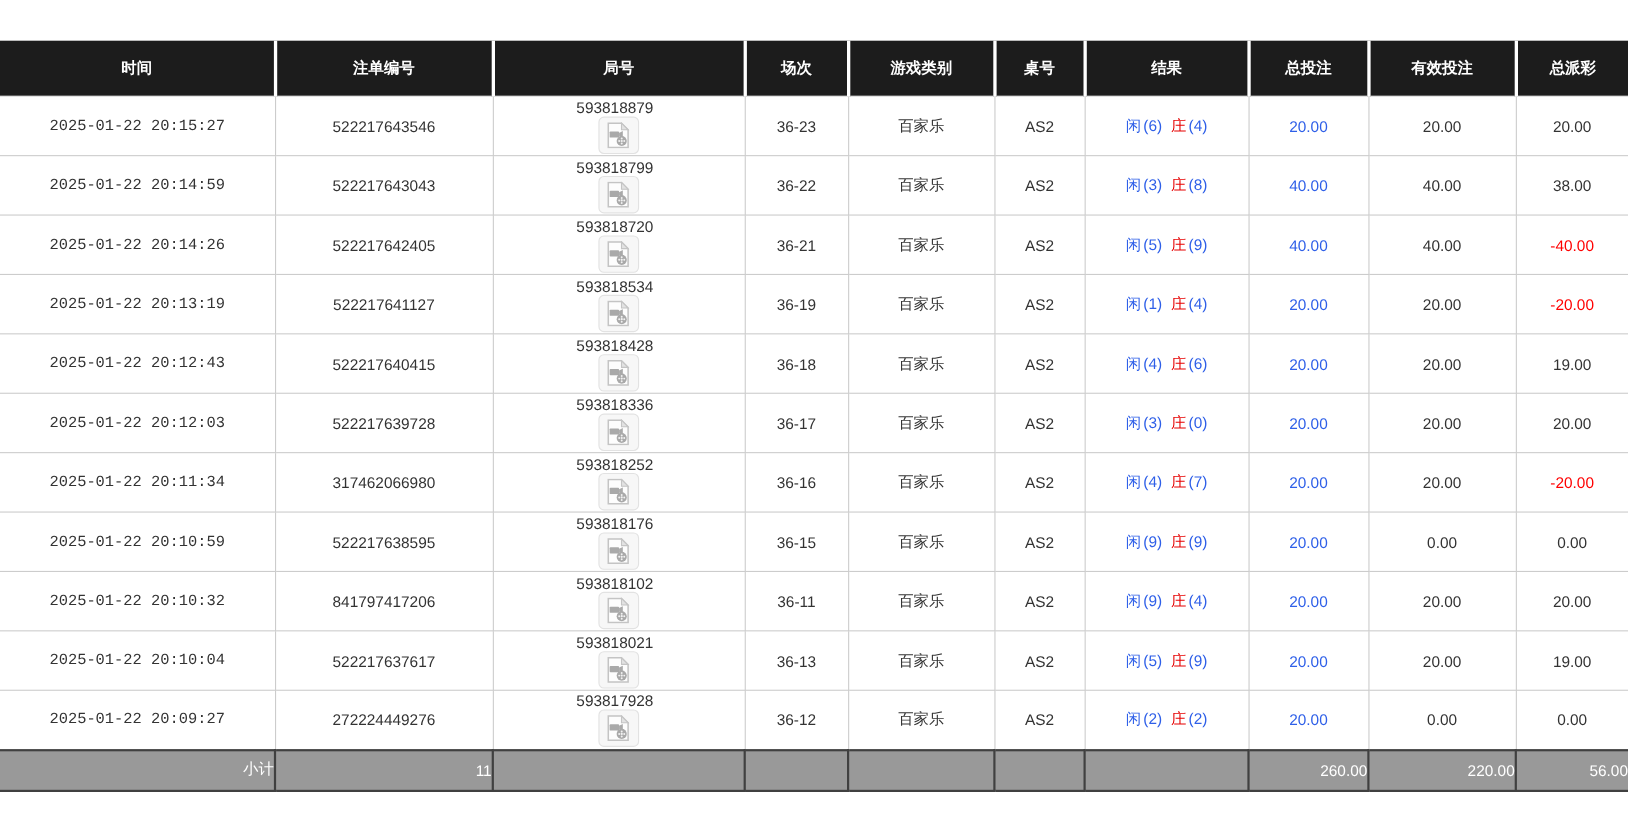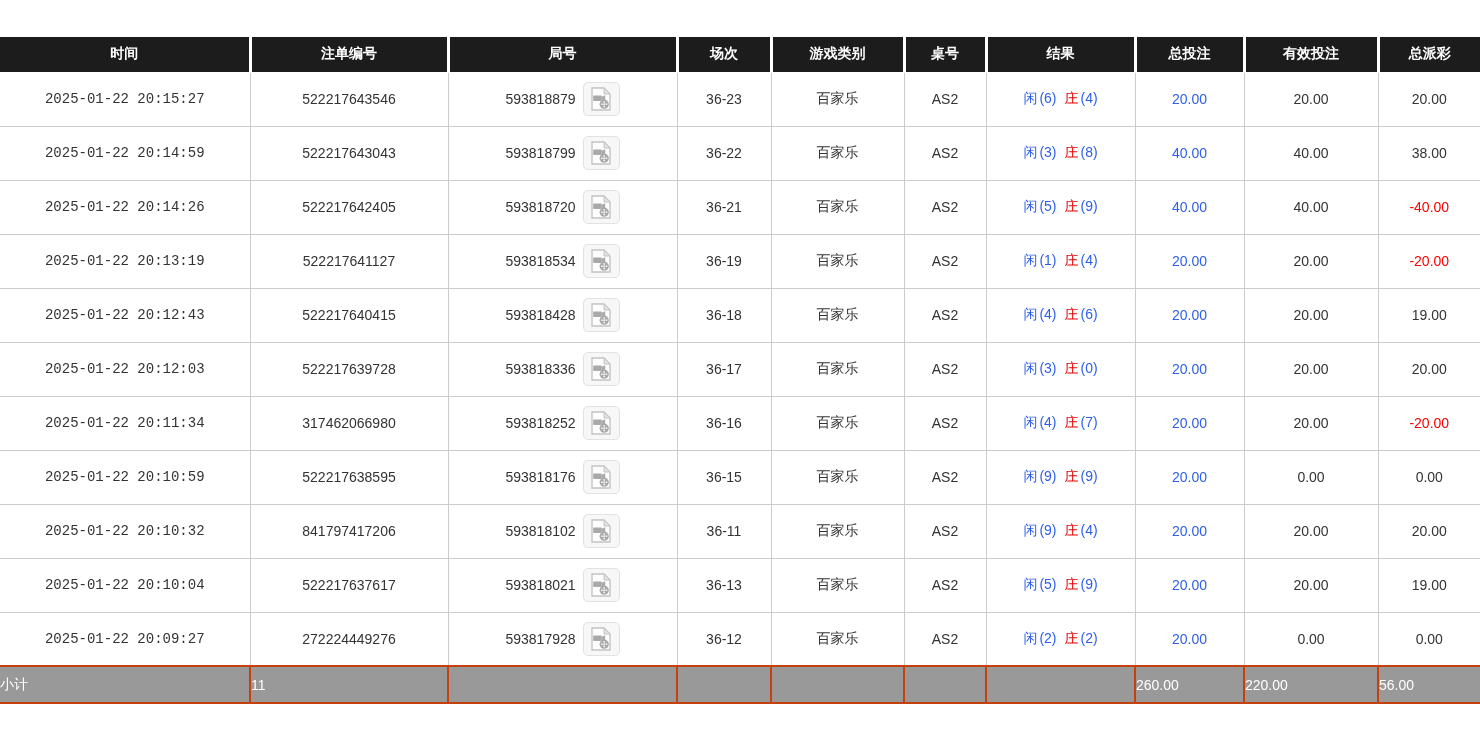--- a/index.html
+++ b/index.html
@@ -19,21 +19,21 @@
   
   thead th {
     background: #1c1c1c;
     color: #ffffff;
     font-size: 14px;
     font-weight: bold;
     height: 35px;
     border-left: 3px solid #ffffff;
     border-bottom: 1px solid #ffffff;
     text-align: center;
-    padding: 0;
+    padding: 16px;
   }
   thead th:first-child { border-left: none; }
 
   
   tbody td {
     background: #ffffff;
     border: 1px solid #cccccc;
     height: 54px;
     text-align: center;
     vertical-align: middle;
@@ -46,44 +46,44 @@
 
   .blue { color: #2e5fe8; }
   .red  { color: #e60000; }
   .neg  { color: #ff0000 !important; }
   .amount-link { color: #2e5fe8; cursor: pointer; }
 
   .result-cell span { padding: 0 1px; }
   .result-gap { display: inline-block; width: 6px; }
 
   
-  .round-wrap { display: inline-flex; align-items: center; justify-content: center; }
+  .round-wrap { display: inline-flex; align-items: center; justify-content: center; flex-direction: column; }
   .round-no { margin-right: 7px; }
   .video-btn {
     width: 37px; height: 34px;
     background: #f7f7f7;
     border: 1px solid #e2e2e2;
     border-radius: 5px;
     display: inline-flex;
     align-items: center;
     justify-content: center;
     cursor: pointer;
     padding: 0;
   }
   .video-btn svg { display: block; }
 
   
   tfoot td {
     background: #999999;
     color: #ffffff;
     font-size: 14px;
     height: 37px;
-    text-align: left;
+    text-align: right;
     vertical-align: middle;
-    border: 2px solid #c2410c;
+    border: 2px solid #404040;
     padding: 0;
   }
   tfoot tr td:first-child { border-left: none; }
   tfoot tr td:last-child { border-right: none; }
 </style>
 </head>
 <body>
 
 <div class="page">
   <table class="records">

